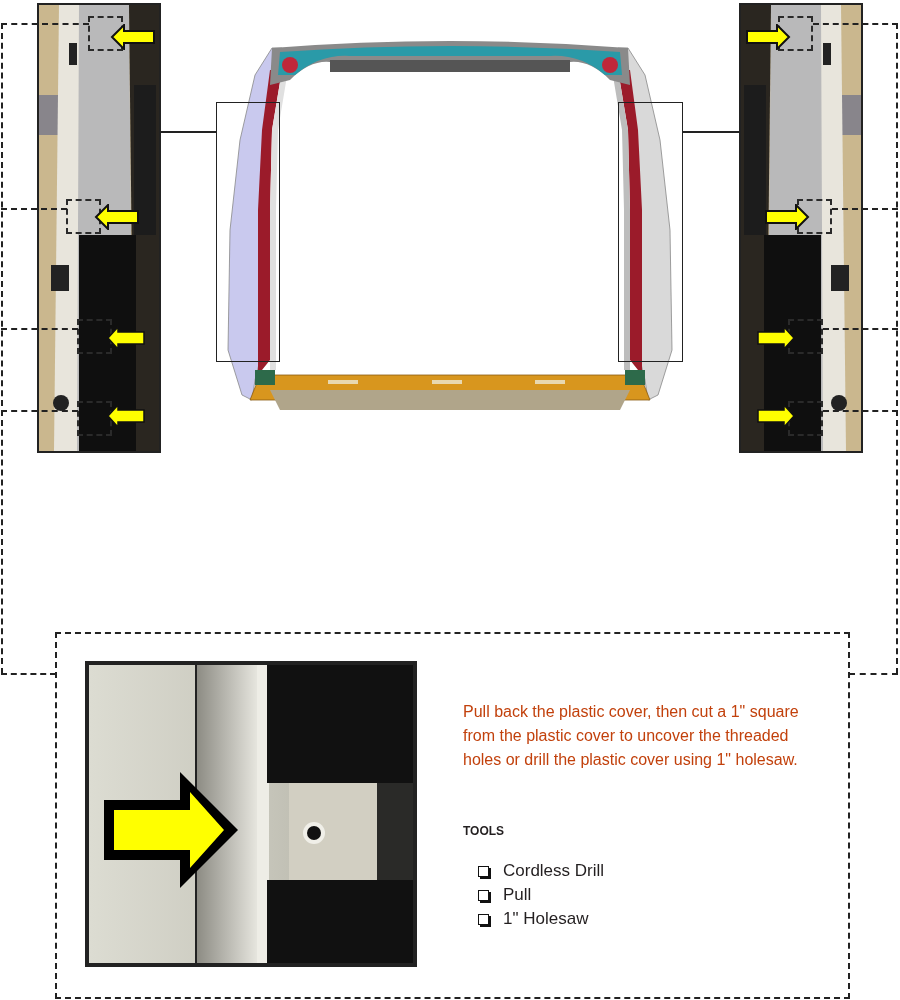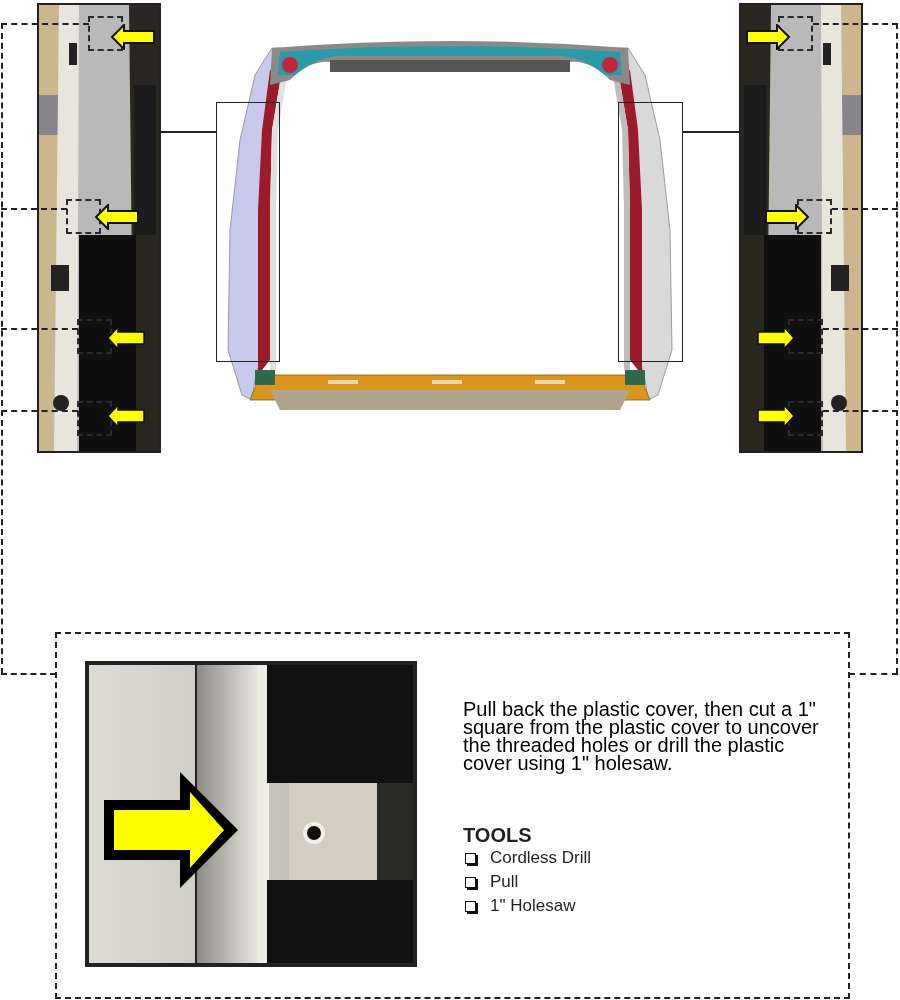--- a/index.html
+++ b/index.html
@@ -5,23 +5,23 @@
   html, body { margin: 0; padding: 0; background: #ffffff; }
   body { width: 900px; height: 1000px; position: relative; overflow: hidden; font-family: "Liberation Sans", sans-serif; color: #231f20; }
   .abs { position: absolute; }
   .photo { position: absolute; border: 2px solid #222; box-sizing: border-box; overflow: hidden; }
   .dash-h { position: absolute; height: 0; border-top: 2px dashed #222; }
   .dash-v { position: absolute; width: 0; border-left: 2px dashed #222; }
   .solid-h { position: absolute; height: 0; border-top: 2px solid #222; }
   .callout-box { position: absolute; border: 1px dashed #333; box-sizing: border-box; }
   .target-box { position: absolute; border: 2px dashed #2a2a2a; box-sizing: border-box; }
   .frame-box { position: absolute; border: 1.5px solid #222; box-sizing: border-box; }
-  .instructions { position: absolute; left: 463px; top: 700px; width: 360px; font-size: 20px; line-height: 18px; color: #000000; }
-  .tools-title { position: absolute; left: 463px; top: 824px; font-size: 20px; font-weight: bold; }
-  .tools-list { position: absolute; left: 463px; top: 846px; margin: 0; padding: 0; list-style: none; font-size: 17px; }
+  .instructions { position: absolute; left: 463px; top: 700px; width: 360px; font-size: 16px; line-height: 24px; color: #c2410c; }
+  .tools-title { position: absolute; left: 463px; top: 824px; font-size: 12px; font-weight: bold; }
+  .tools-list { position: absolute; left: 463px; top: 846px; margin: 13px; padding: 0; list-style: none; font-size: 17px; }
   .tools-list li { height: 24px; line-height: 20px; display: flex; align-items: center; }
   .checkbox { display: inline-block; width: 11px; height: 11px; border: 1.5px solid #111; box-shadow: 2px 2px 0 #111; margin-right: 14px; margin-left: 2px; box-sizing: border-box; }
 </style>
 </head>
 <body>
 
 <div class="photo" style="left:37px; top:3px; width:124px; height:450px;">
   <svg width="120" height="446" viewBox="0 0 120 446">
     <rect width="120" height="446" fill="#cdbb94"></rect>
     <rect x="0" y="90" width="30" height="40" fill="#2a3f8c"></rect>

